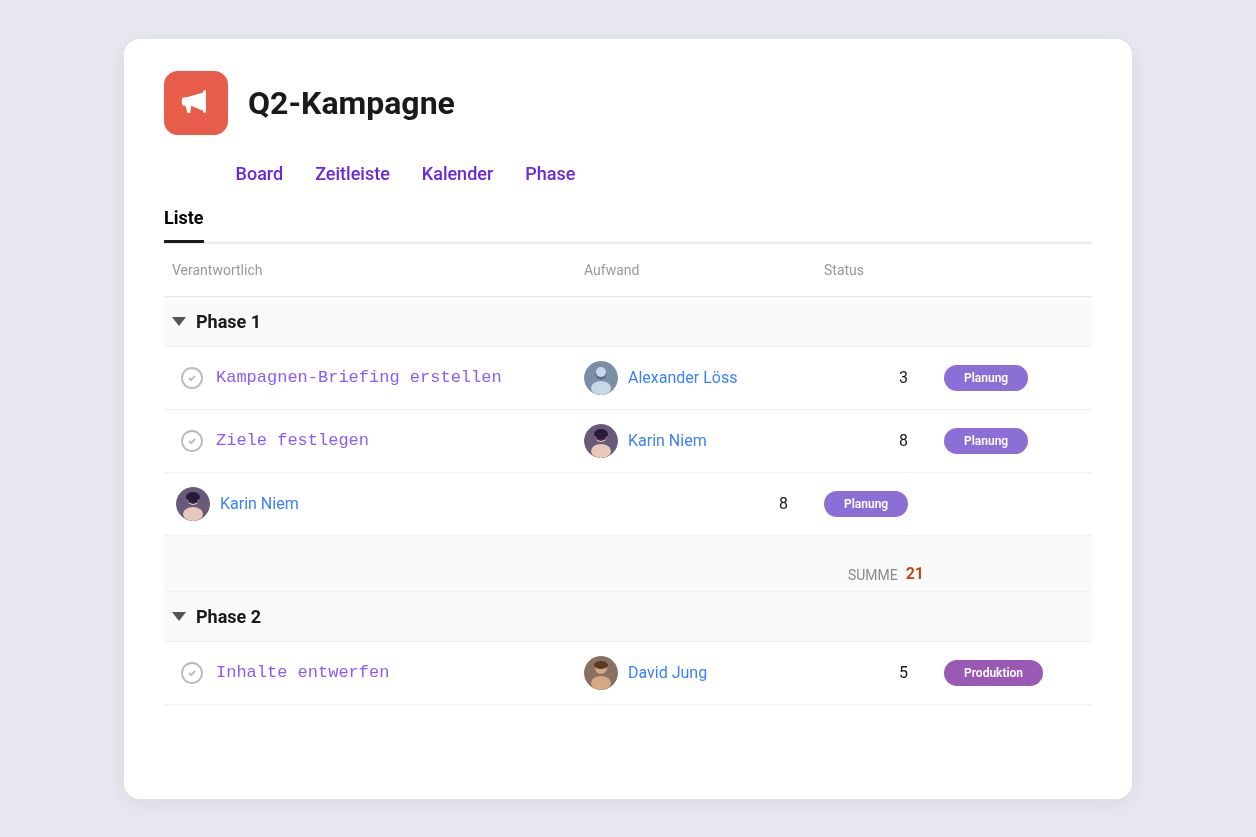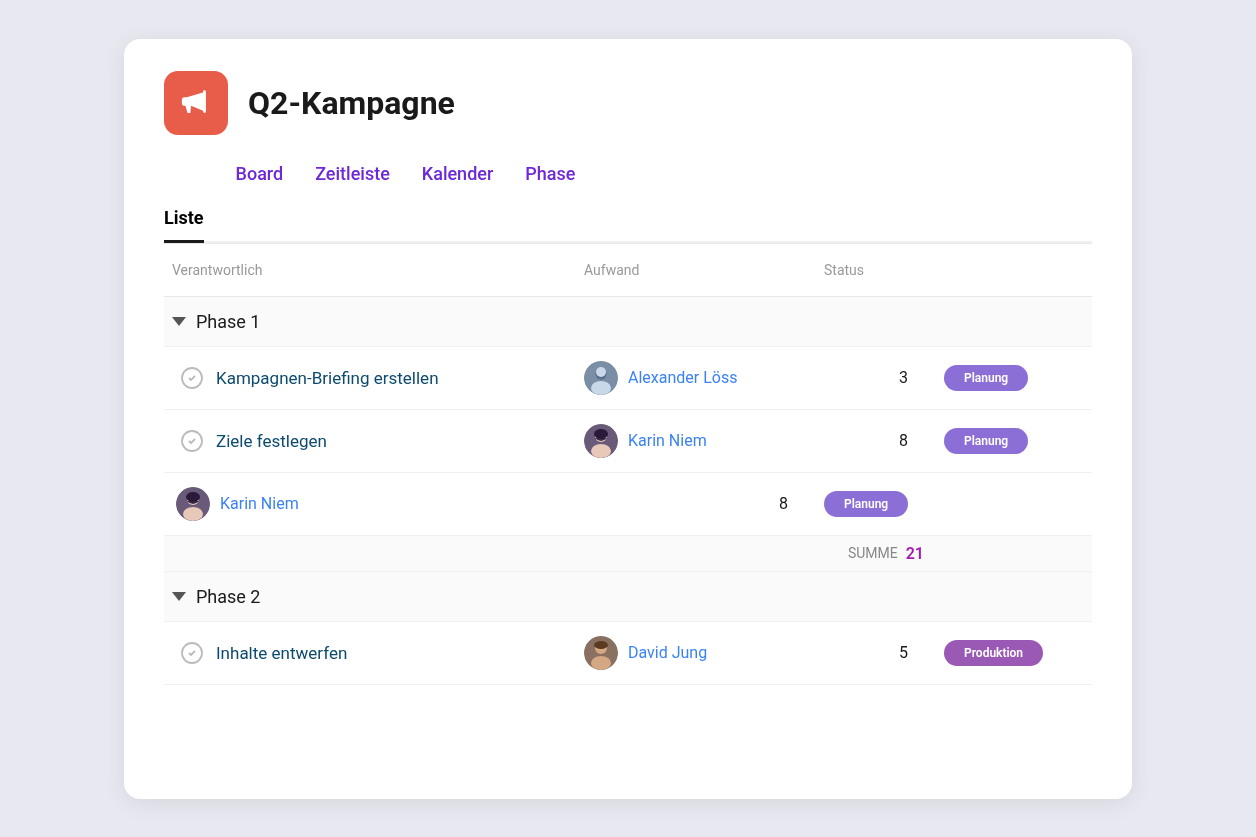--- a/index.html
+++ b/index.html
@@ -107,21 +107,21 @@
       background: #fafafa;
       padding: 14px 0;
     }
 
     .phase-label {
       display: flex;
       align-items: center;
       gap: 10px;
       padding-left: 8px;
       font-size: 18px;
-      font-weight: 400;
+      font-weight: 700;
       color: #1a1a1a;
     }
 
     .chevron {
       display: inline-block;
       width: 0;
       height: 0;
       border-left: 7px solid transparent;
       border-right: 7px solid transparent;
       border-top: 9px solid #555;
@@ -134,21 +134,22 @@
       border-bottom: 1px solid #f0f0f0;
       padding: 14px 0;
     }
 
     .task-name {
       display: flex;
       align-items: center;
       gap: 12px;
       padding-left: 16px;
       font-size: 17px;
-      color: #0c4a6e;
+      color: #8b5cf6;
+      font-family: Liberation Mono, monospace;
     }
 
     .check-icon {
       width: 24px;
       height: 24px;
       flex-shrink: 0;
     }
 
     .assignee {
       display: flex;
@@ -213,29 +214,30 @@
       background: #fafafa;
     }
 
     .summe-label {
       grid-column: 3;
       text-align: right;
       padding-right: 8px;
       font-size: 14px;
       color: #888;
       display: flex;
-      align-items: center;
+      align-items: flex-end;
       justify-content: flex-end;
       gap: 8px;
     }
 
     .summe-value {
       font-size: 16px;
       font-weight: 600;
-      color: #a21caf;
+      color: #c2410c;
+      margin-top: 20px;
     }
   </style>
 </head>
 <body>
 
 <div class="card">
 
   <div class="header">
     <div class="project-icon">
 

